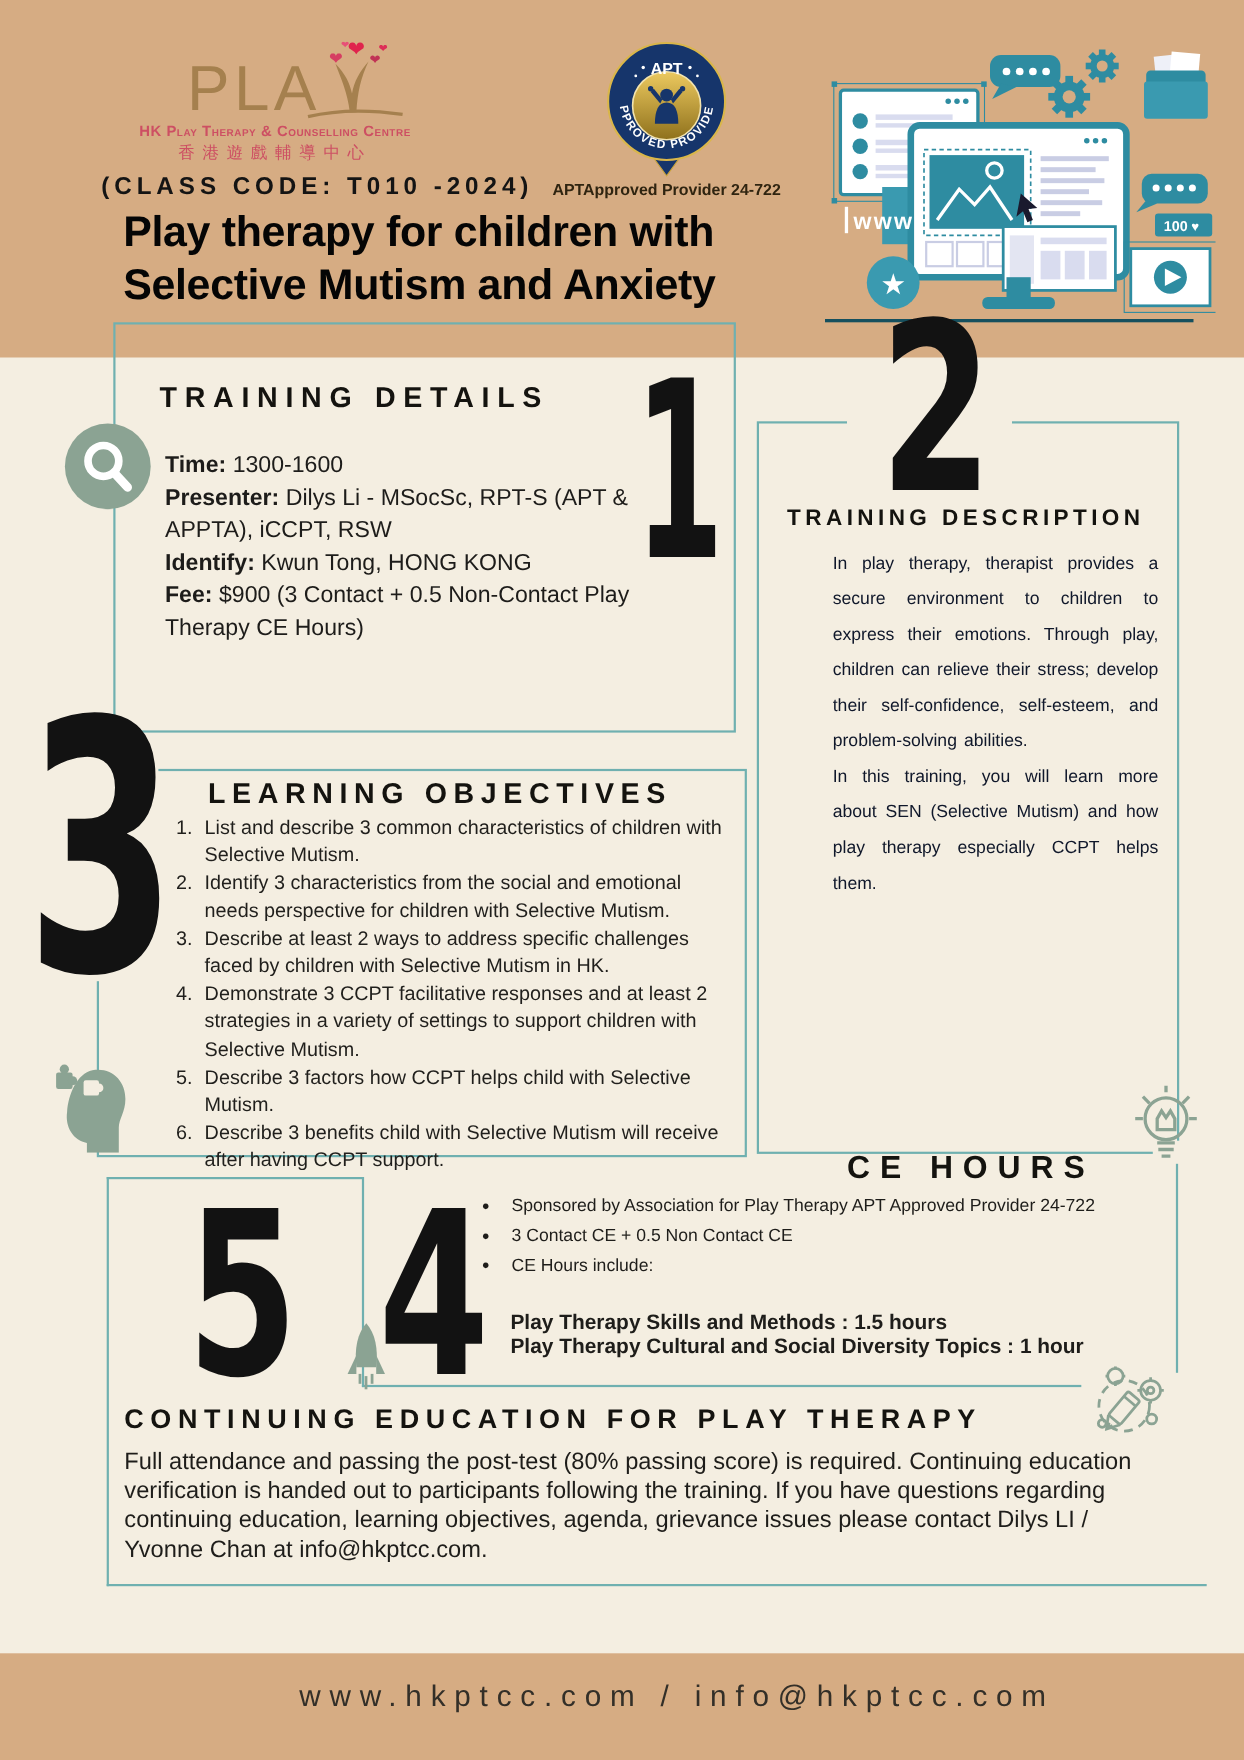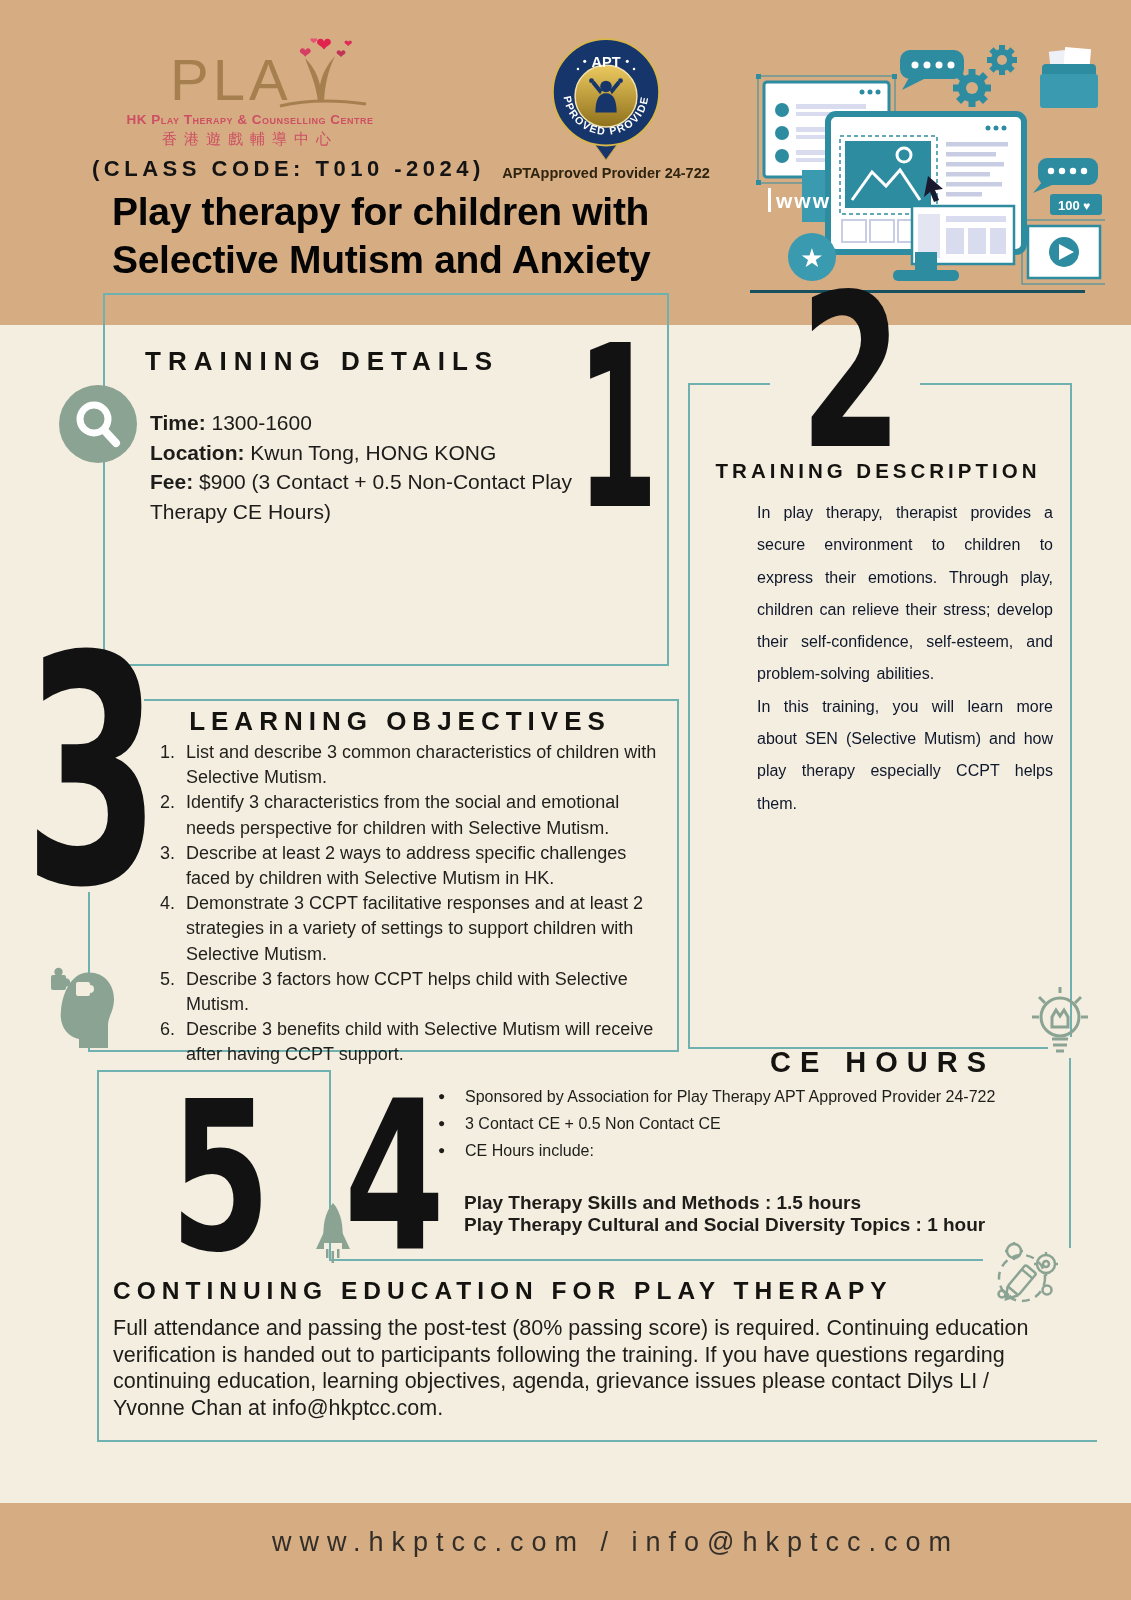--- a/index.html
+++ b/index.html
@@ -231,21 +231,22 @@
   <div class="iconwrap" style="left:58px;top:384px;">
     <svg width="80" height="80" viewBox="0 0 80 80">
       <circle cx="40" cy="40" r="39" fill="#8ba393"></circle>
       <circle cx="36" cy="35" r="14" fill="none" stroke="#ffffff" stroke-width="7"></circle>
       <line x1="46" y1="46" x2="58" y2="59" stroke="#ffffff" stroke-width="8" stroke-linecap="round"></line>
     </svg>
   </div>
 
   <div class="details">
     <div><b>Time:</b> <span>1300-1600</span></div>
-    <div><b>Location:</b> <span>Kwun Tong, HONG KONG</span></div>
+    <div><b>Presenter:</b> <span>Dilys Li - MSocSc, RPT-S (APT &amp; APPTA), iCCPT, RSW</span></div>
+    <div><b>Identify:</b> <span>Kwun Tong, HONG KONG</span></div>
     <div><b>Fee:</b> <span>$900 (3 Contact + 0.5 Non-Contact Play Therapy CE Hours)</span></div>
   </div>
 
   <div class="patch" style="left:770px;top:374px;width:150px;height:16px;"></div>
   <div class="tealbox" style="left:688px;top:383px;width:380px;height:662px;"></div>
   <div class="numeral" style="left:800px;top:295px;font-size:213px;transform:scaleX(.69);">2</div>
   <div class="sechead" style="left:688px;top:459px;width:380px;text-align:center;font-size:20.5px;letter-spacing:4px;">TRAINING DESCRIPTION</div>
   <div class="desc">
     <p>In play therapy, therapist provides a secure environment to children to express their emotions. Through play, children can relieve their stress; develop their self-confidence, self-esteem, and problem-solving abilities.</p>
     <p>In this training, you will learn more about SEN (Selective Mutism) and how play therapy especially CCPT helps them.</p>

